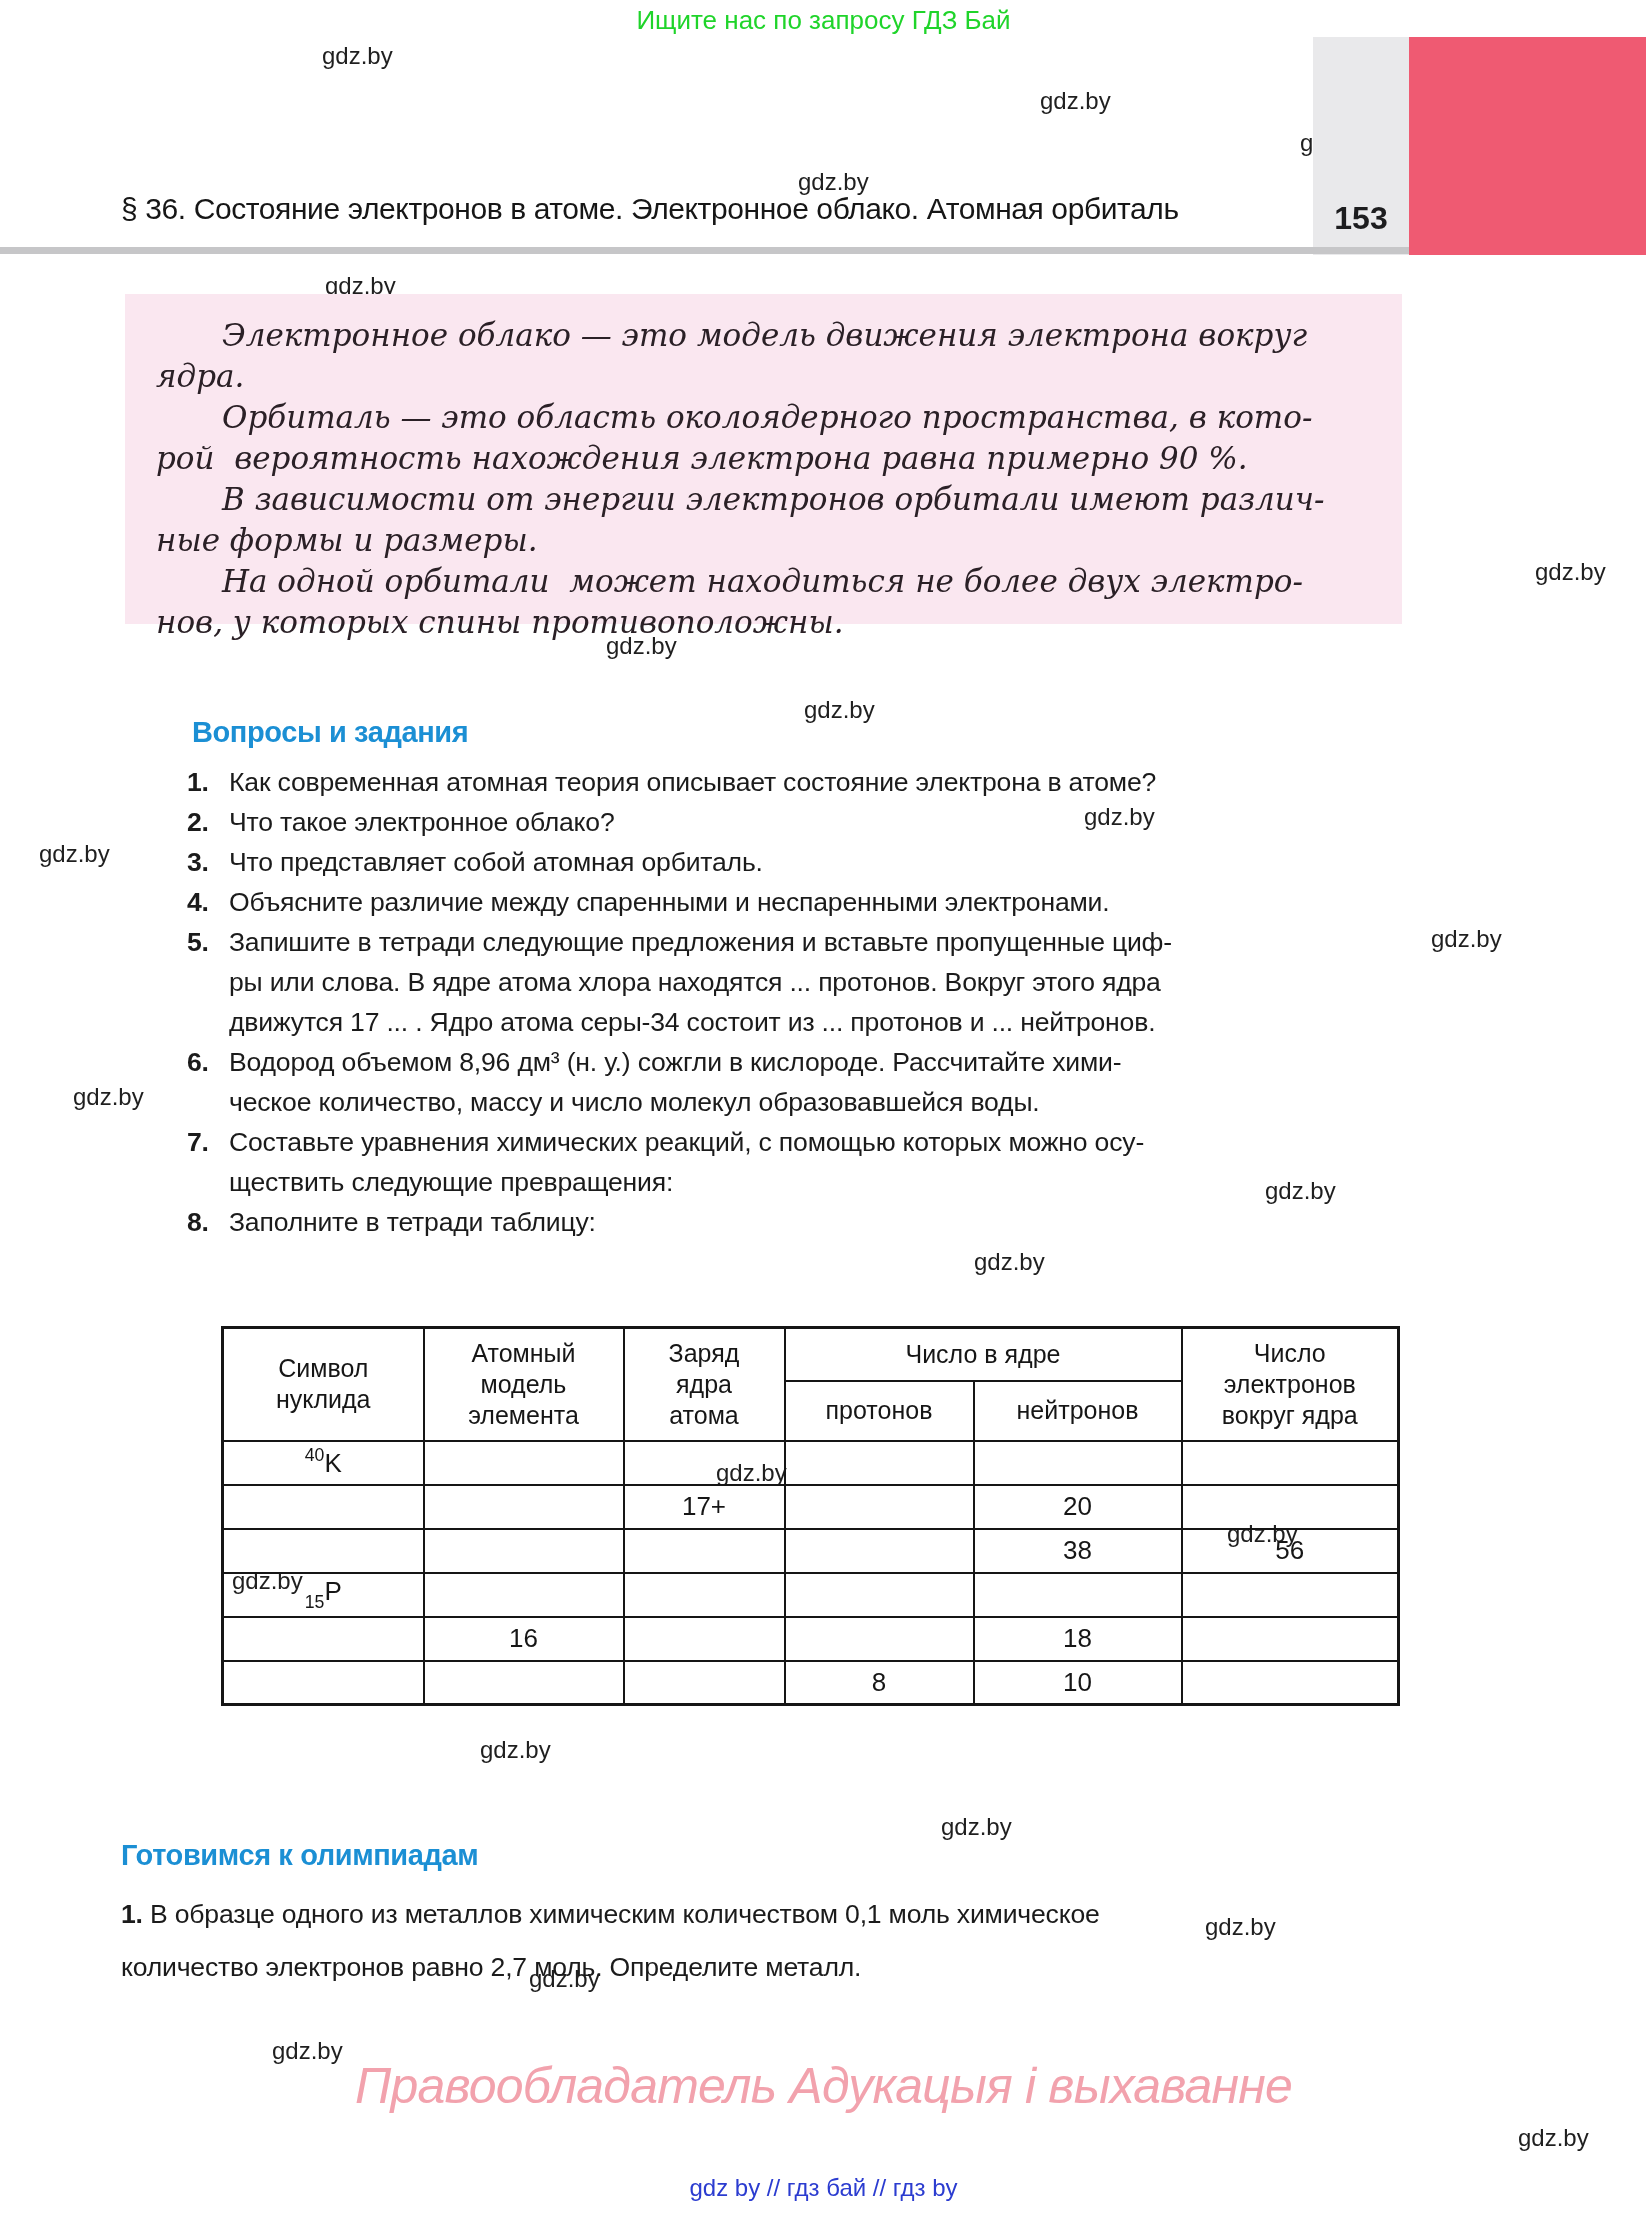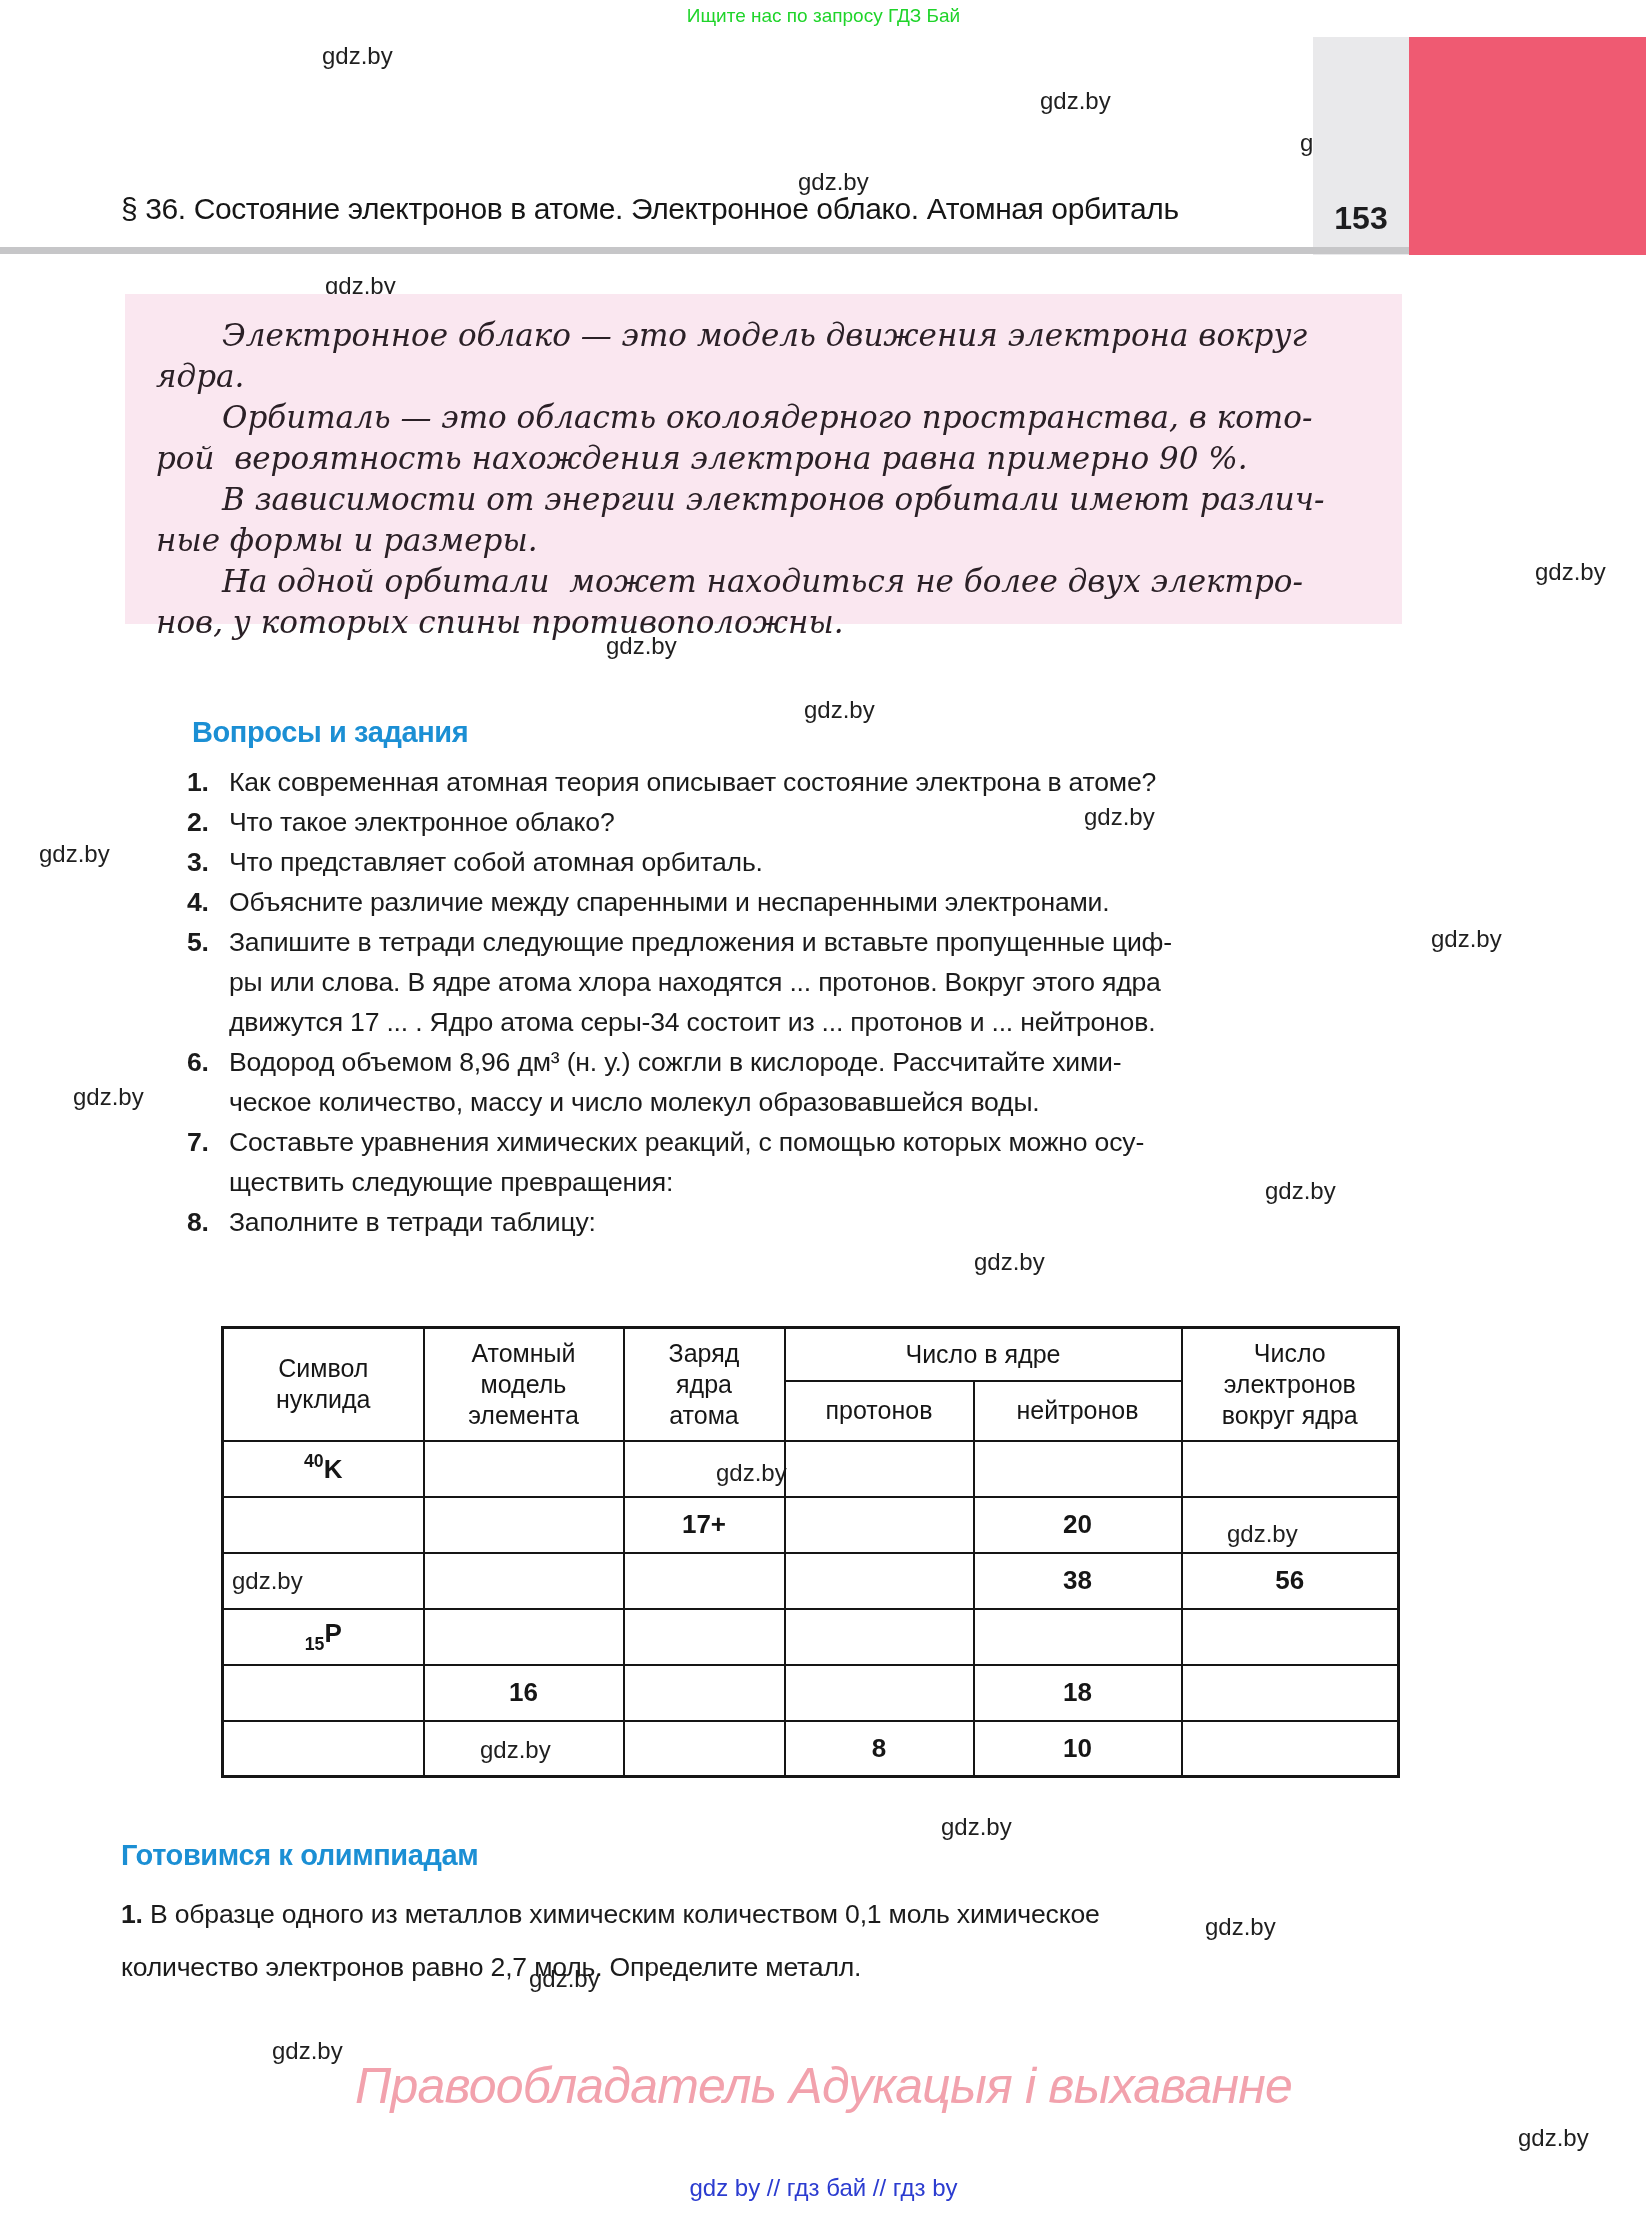--- a/index.html
+++ b/index.html
@@ -1,21 +1,21 @@
 <!DOCTYPE html>
 <html style="font-size:13px"><head>
 <meta charset="utf-8">
 <style>
   html,body{margin:0;padding:0;background:#ffffff;}
   .page{position:relative;width:1647px;height:2216px;background:#ffffff;overflow:hidden;
         font-family:"Liberation Sans","DejaVu Sans",sans-serif;color:#1b1b1b;}
 
   
   .promo{position:absolute;left:0;top:4.8px;width:100%;text-align:center;
-         font-size:19px;color:#1fd42a;}
+         font-size:26px;color:#1fd42a;}
 
   
   .wm{position:absolute;font-size:24px;color:#1f1f1f;white-space:nowrap;}
 
   
   .title{position:absolute;left:121px;top:192px;width:1185px;font-size:30px;
          letter-spacing:-0.4px;white-space:nowrap;color:#161616;}
   .pagebox{position:absolute;left:1313px;top:37px;width:96px;height:218px;background:#e9e9eb;}
   .pagenum{position:absolute;left:0;bottom:17.7px;width:100%;text-align:center;
            font-weight:bold;font-size:32px;color:#1d1d1f;}
@@ -43,21 +43,21 @@
   .equation{text-align:center;font-size:27px;line-height:40px;padding-right:97px;}
   .equation sub{font-size:17.7px;}
 
   
   .tbl{position:absolute;left:221px;top:1326px;border-collapse:collapse;
        font-size:25px;color:#161616;}
   .tbl th,.tbl td{border:2.4px solid #151515;text-align:center;vertical-align:middle;
        font-weight:normal;white-space:pre-line;padding:0 4.8px;box-sizing:border-box;}
   .tbl{border:3.2px solid #151515;}
   .tbl th{line-height:31px;}
-  .tbl td{height:56px;font-size:26px;font-weight:bold;}
+  .tbl td{height:44px;font-size:26px;}
   .tbl .grp{height:53px;}
   .tbl .sub{height:60px;}
   .nuc-sup{font-size:17.7px;vertical-align:11.3px;}
   .nuc-sub{font-size:17.7px;vertical-align:-8px;}
 
   
   .olist{position:absolute;left:121px;top:1888px;width:1290px;font-size:26.6px;line-height:53px;
          letter-spacing:-0.2px;}
   .oly .on{font-weight:bold;}
   .oly .ot{white-space:pre-wrap;}

